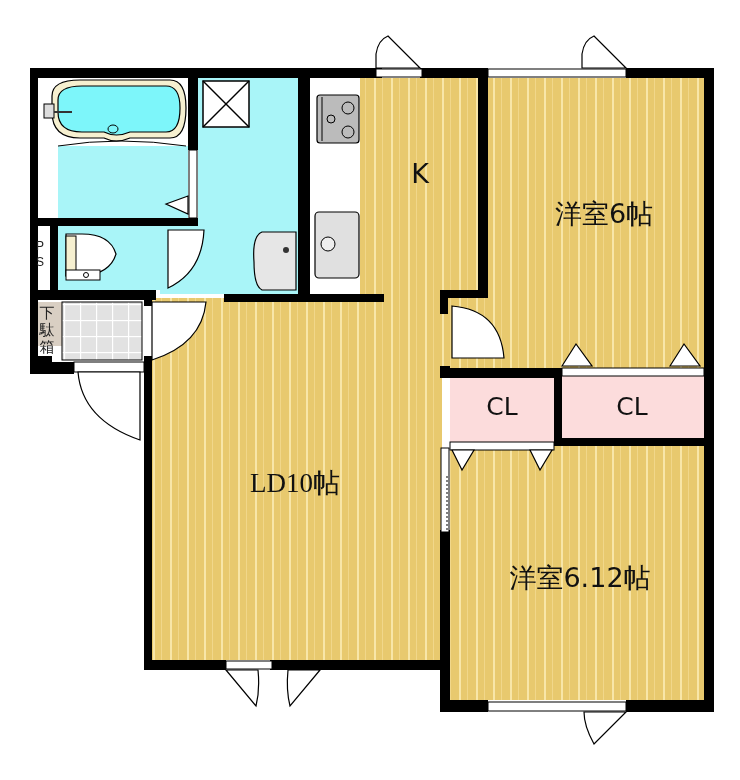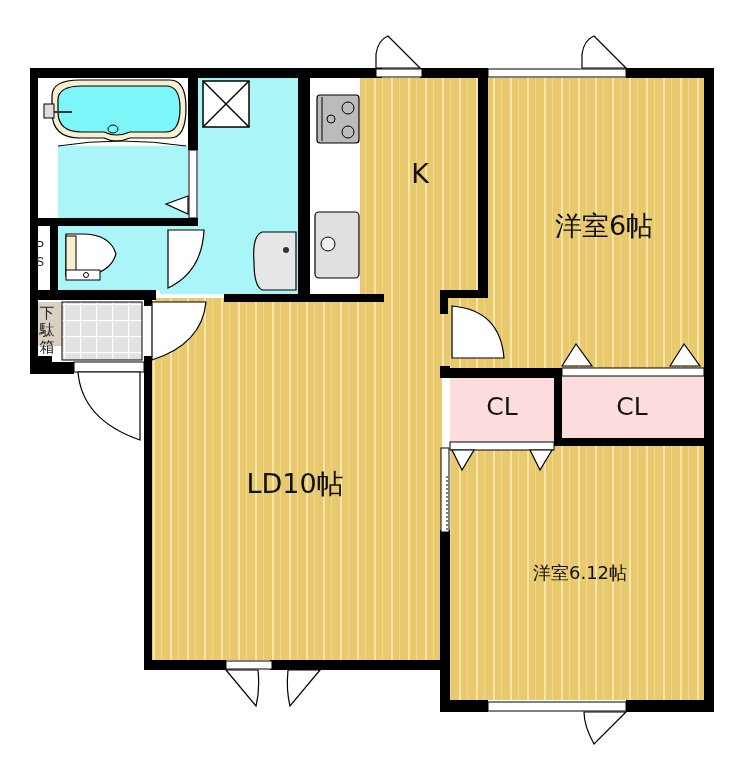--- a/index.html
+++ b/index.html
@@ -1,22 +1,22 @@
 <!DOCTYPE html>
 <html><head>
 <meta charset="utf-8">
 <style>
   html,body{margin:0;padding:0;background:#ffffff;}
   body{width:740px;height:780px;overflow:hidden;position:relative;font-family:"Liberation Sans","DejaVu Sans",sans-serif;}
   #plan{position:absolute;left:0;top:0;width:740px;height:780px;}
   .label{position:absolute;color:#111;font-family:"DejaVu Sans","Liberation Sans",sans-serif;white-space:nowrap;text-align:center;line-height:1;}
   .lbl-k{left:360px;top:157px;width:120px;font-size:27px;line-height:34px;}
-  .lbl-y6{left:520px;top:212px;width:168px;font-size:27px;}
-  .lbl-ld{left:210px;top:470px;width:170px;font-size:27px;}
-  .lbl-y612{left:480px;top:564px;width:200px;font-size:18px;text-align:center;}
+  .lbl-y6{left:520px;top:200px;width:168px;font-size:27px;}
+  .lbl-ld{left:210px;top:470px;width:170px;font-size:27px;font-family:Liberation Serif, serif;}
+  .lbl-y612{left:480px;top:564px;width:200px;font-size:27px;text-align:center;}
   .lbl-cl1{left:452px;top:394px;width:100px;font-size:25px;}
   .lbl-cl2{left:562px;top:394px;width:140px;font-size:25px;}
   .lbl-geta{position:absolute;left:38px;top:304px;width:18px;font-size:15px;line-height:17px;color:#222;text-align:center;}
   .lbl-ps{position:absolute;left:34px;top:238px;width:12px;font-size:12px;line-height:16px;color:#222;text-align:center;}
 </style>
 </head>
 <body>
 
 <svg id="plan" viewBox="0 0 740 780" xmlns="http://www.w3.org/2000/svg">
   <defs>

